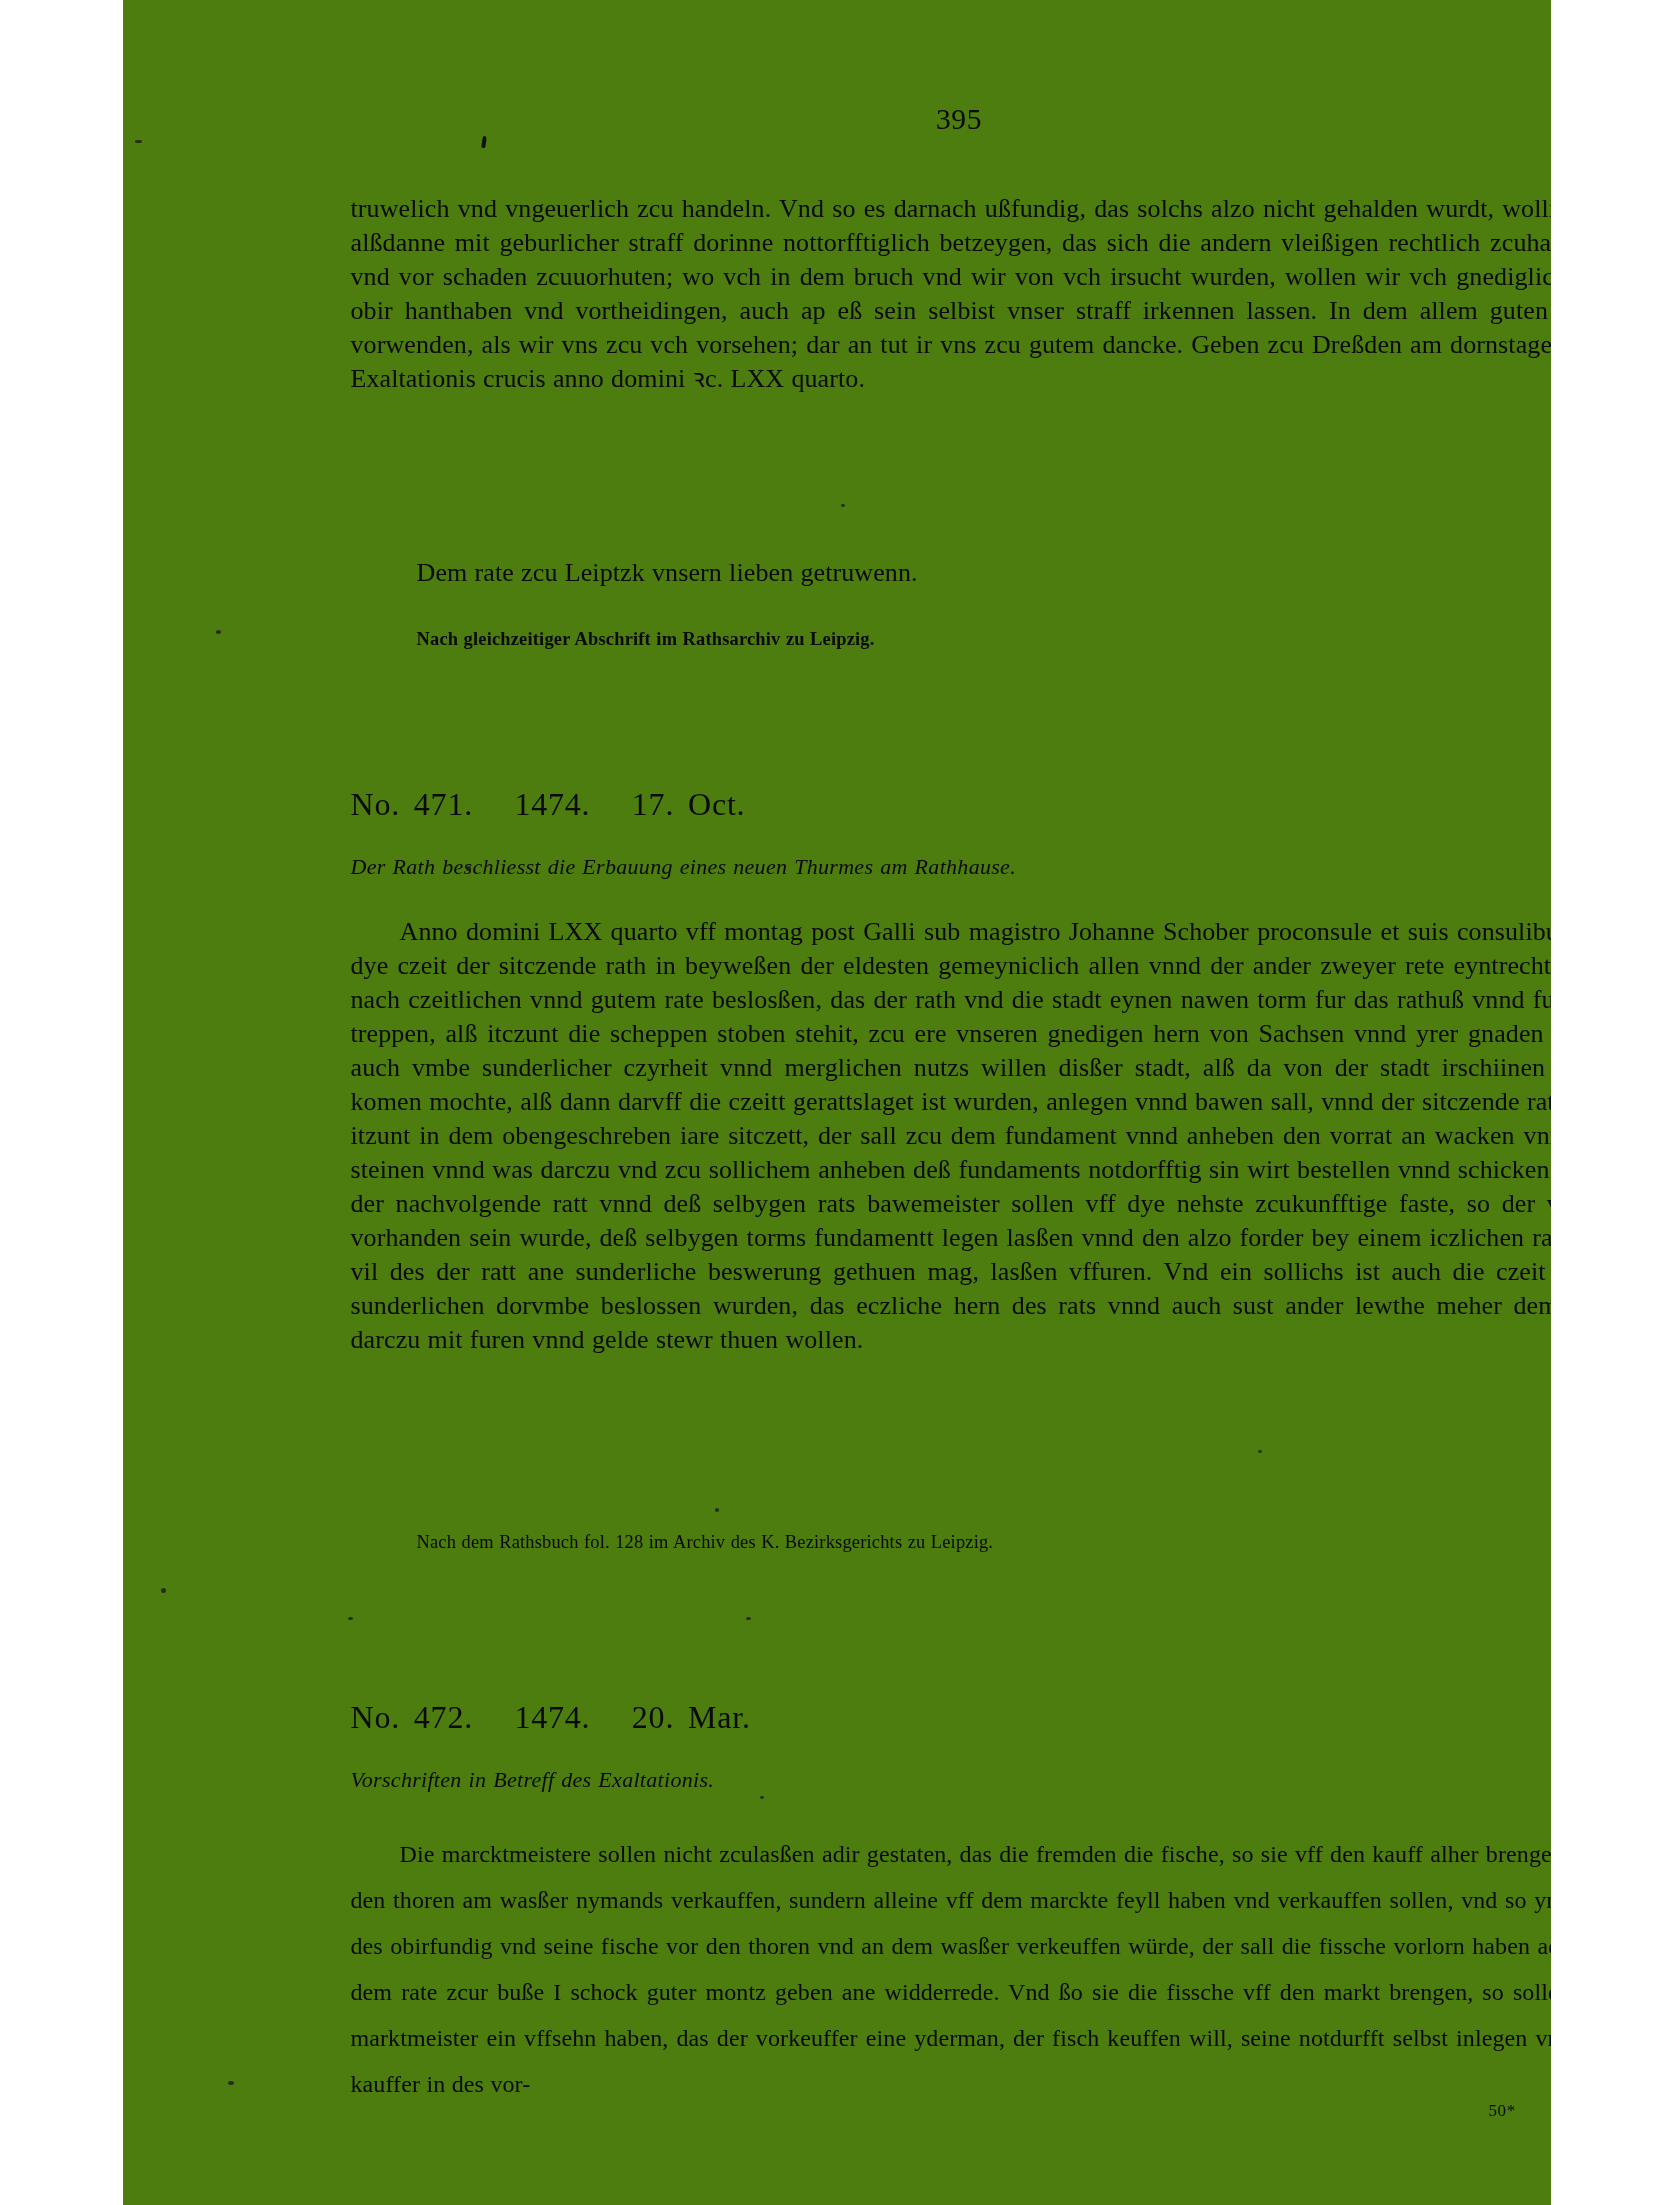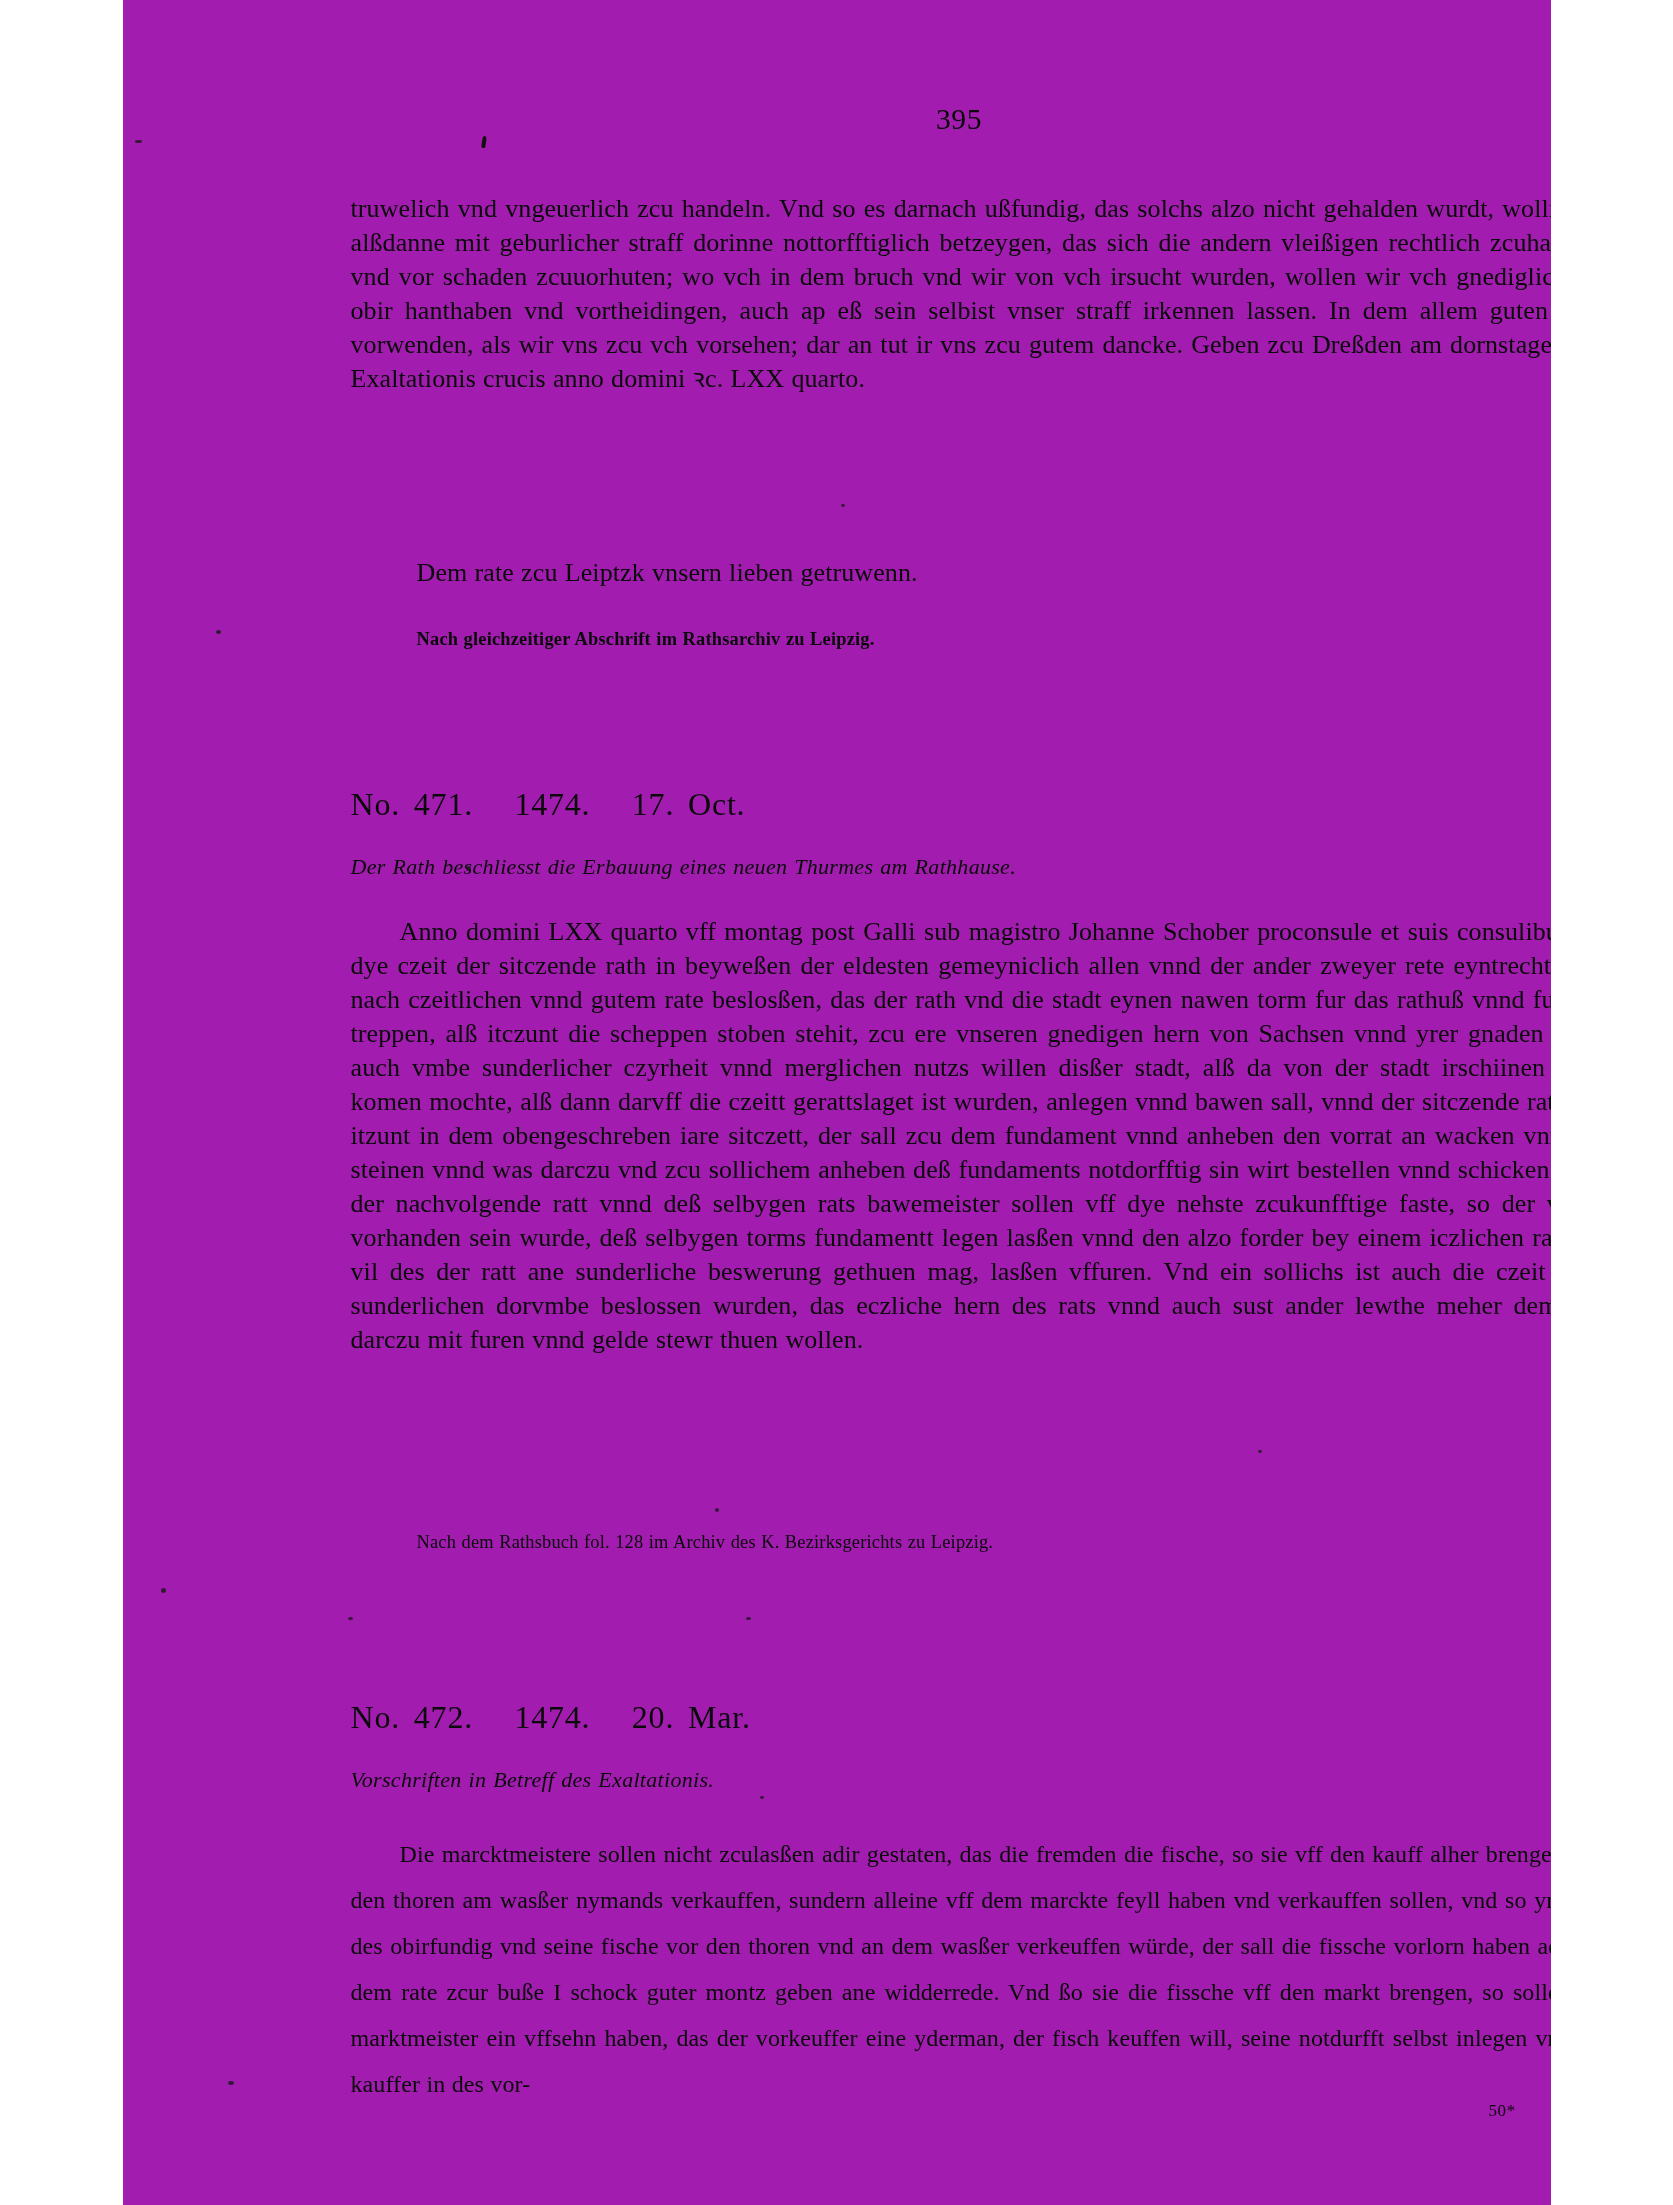--- a/index.html
+++ b/index.html
@@ -4,21 +4,21 @@
 <style>
   html, body {
     margin: 0;
     padding: 0;
     background: #ffffff;
   }
   .page {
     position: relative;
     width: 1428px;
     height: 2205px;
-    background: #a21caf;
+    background: #4d7c0f;
     margin: 0 auto;
     overflow: hidden;
     font-family: "Liberation Serif", "DejaVu Serif", serif;
     color: #0a0a0a;
     -webkit-font-smoothing: antialiased;
   }
 
   
   .folio {
     position: absolute;

